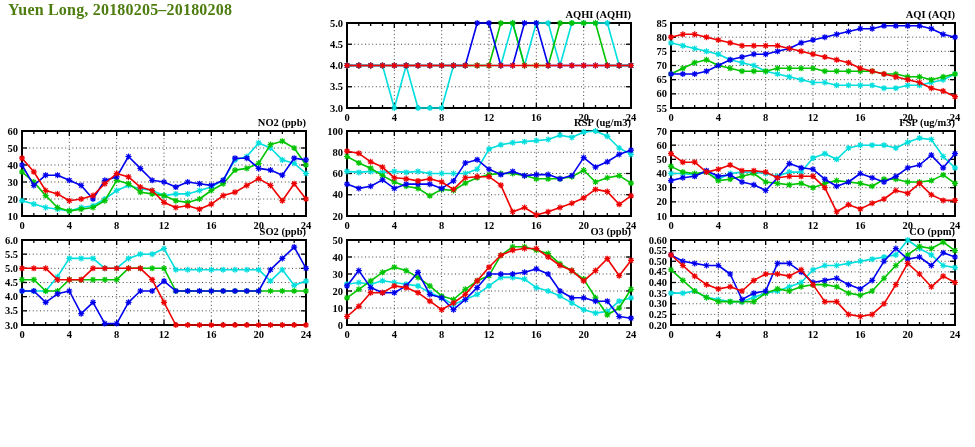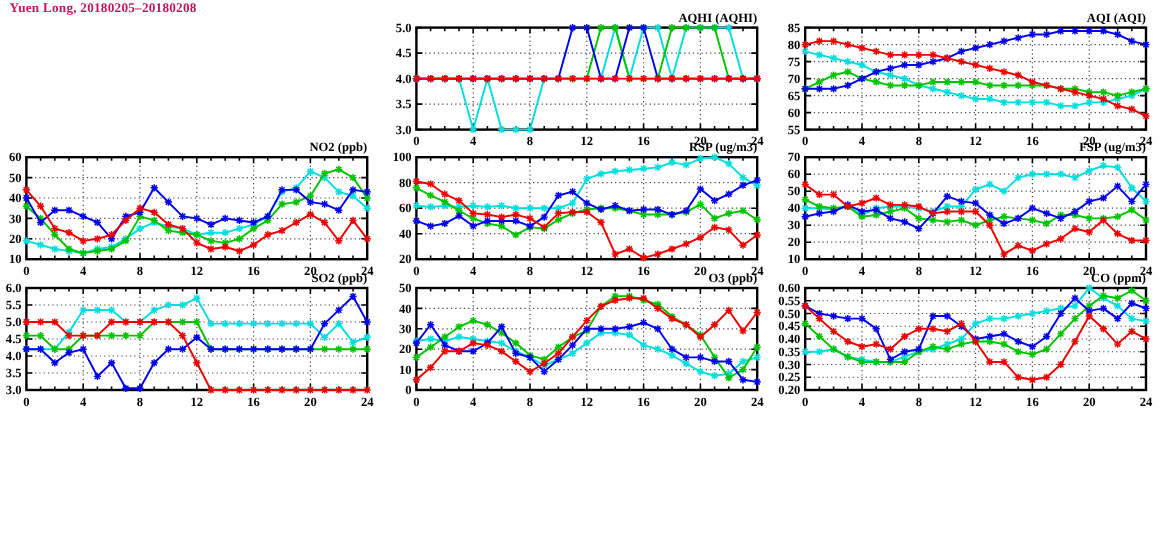--- a/index.html
+++ b/index.html
@@ -1,21 +1,21 @@
 <!DOCTYPE html>
 <html><head>
 <meta charset="utf-8">
 <style>
   html,body{margin:0;padding:0;background:#fff;}
   .stage{
     position:relative;width:975px;height:447px;background:#ffffff;overflow:hidden;
     font-family:"Liberation Serif","DejaVu Serif",serif;
   }
   .page-title{
-    position:absolute;left:8px;top:1px;font-size:11px;font-weight:bold;color:#be185d;
+    position:absolute;left:8px;top:1px;font-size:16px;font-weight:bold;color:#4d7c0f;
     letter-spacing:.2px;white-space:pre;
   }
   .chart{position:absolute;}
   .chart text{
     font-family:"Liberation Serif","DejaVu Serif",serif;
     font-weight:bold;fill:#000;
   }
 </style>
 </head>
 <body>

